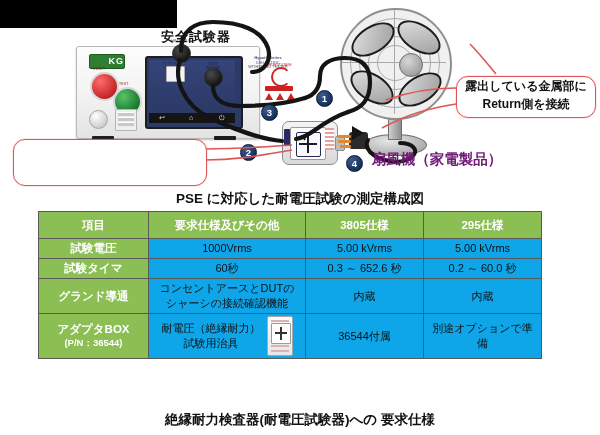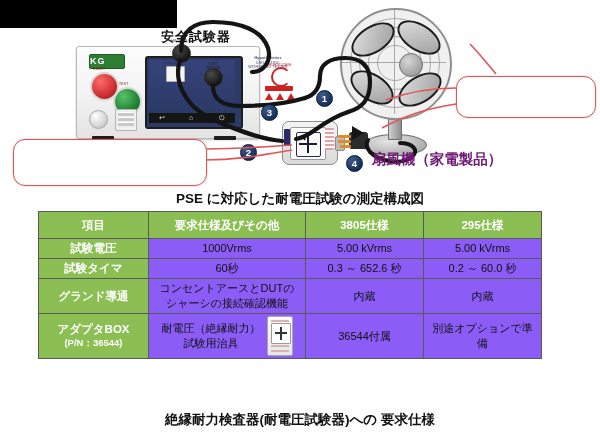--- a/index.html
+++ b/index.html
@@ -23,21 +23,21 @@
   #caption-table{left:60px;top:411px;width:480px;text-align:center;
       font-size:13.5px;font-weight:bold;color:#111;}
 
   
   #instrument{left:76px;top:46px;width:182px;height:91px;
       background:linear-gradient(180deg,#fdfdfd 0%,#f2f2f2 55%,#e3e3e3 100%);
       border:1px solid #b9b9b9;border-radius:3px;
       box-shadow:0 1px 2px rgba(0,0,0,.25);}
   #kg-logo{left:12px;top:7px;width:34px;height:13px;background:#2e7d32;
       border:1px solid #1b5e20;border-radius:2px;color:#fff;font-size:9px;
-      font-weight:bold;line-height:13px;text-align:left;letter-spacing:1px;}
+      font-weight:bold;line-height:13px;text-align:right;letter-spacing:1px;}
   .btn-round{border-radius:50%;}
   #btn-stop{left:13px;top:25px;width:25px;height:25px;
       background:radial-gradient(circle at 34% 30%,#ff6b6b,#c62828 68%,#8e1212);
       border:2px solid #d8d8d8;}
   #btn-start{left:36px;top:40px;width:25px;height:25px;
       background:radial-gradient(circle at 34% 30%,#57c36a,#1b7a2e 68%,#0d4a1b);
       border:2px solid #d8d8d8;}
   .btn-cap{font-size:3.4px;color:#8a1010;letter-spacing:.2px;}
   #cap-stop{left:16px;top:20px;}
   #cap-start{left:42px;top:35px;}
@@ -145,21 +145,21 @@
   #leader-svg{left:0;top:0;width:600px;height:200px;}
 
   
   #spec-table{left:38px;top:211px;width:503px;border-collapse:collapse;
       table-layout:fixed;}
   #spec-table td,#spec-table th{border:1.3px solid #595959;padding:2px 3px;
       text-align:center;vertical-align:middle;font-size:11px;color:#111;}
   #spec-table th{background:#8cbf53;color:#fff;font-weight:bold;font-size:11.5px;
       height:22px;}
   #spec-table td.rowhdr{background:#8cbf53;color:#fff;font-weight:bold;font-size:11.5px;}
-  #spec-table td.val{background:#8b5cf6;}
+  #spec-table td.val{background:#0ea5e9;}
   #spec-table col.c0{width:110px;}
   #spec-table col.c1{width:157px;}
   #spec-table col.c2{width:118px;}
   #spec-table col.c3{width:118px;}
   .cellwrap{display:flex;align-items:center;justify-content:center;gap:6px;}
   .cellwrap .txt{line-height:15px;}
   .rowhdr .sub{display:block;font-size:9.5px;font-weight:bold;}
   
   .mini-adapter{width:24px;height:38px;background:linear-gradient(180deg,#fbfbfb,#e6e6e6);
       border:1px solid #a8a8a8;border-radius:2px;position:relative;flex:0 0 auto;}
@@ -290,20 +290,22 @@
   <path d="M205,160 C238,160 262,155 292,150" fill="none" stroke="#e05555" stroke-width="1.6"></path>
   <path d="M456,88 C430,88 408,92 386,100" fill="none" stroke="#e05555" stroke-width="1.6"></path>
   <path d="M456,104 C430,108 408,114 382,128" fill="none" stroke="#e05555" stroke-width="1.6"></path>
   <path d="M496,74 C486,62 478,52 470,44" fill="none" stroke="#e05555" stroke-width="1.6"></path>
 </svg>
 
 <div class="abs callout nosel" id="callout-adapter">
 </div>
 
 <div class="abs callout nosel" id="callout-return">
+  <div class="line">露出している金属部に</div>
+  <div class="line">Return側を接続</div>
 </div>
 
 <div class="abs nosel" id="label-fan">扇風機（家電製品）</div>
 
 <div class="abs nosel" id="caption-diagram">PSE に対応した耐電圧試験の測定構成図</div>
 
 <table class="abs" id="spec-table">
   <colgroup>
       <col class="c0">
       <col class="c1">

